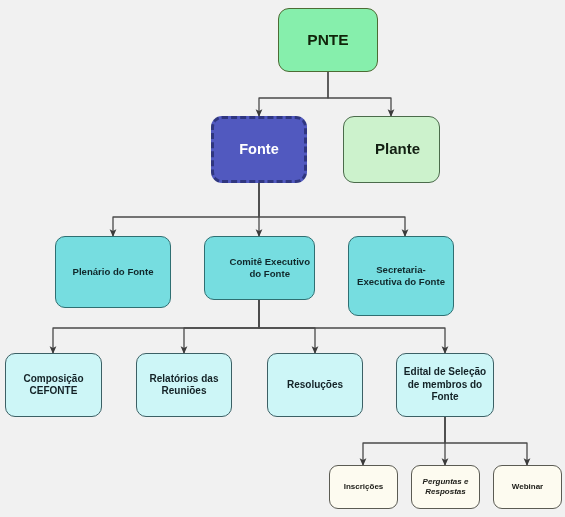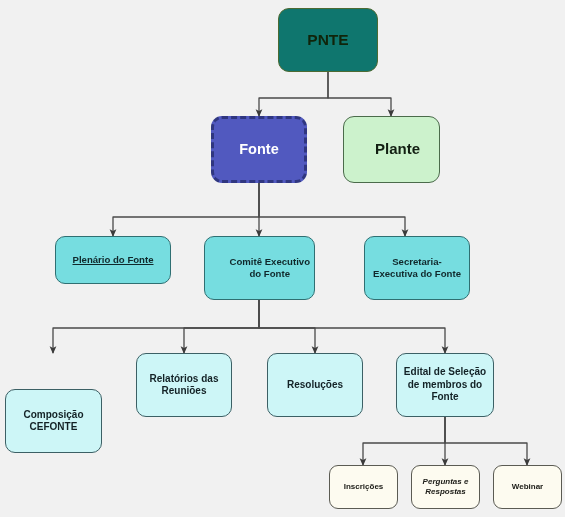--- a/index.html
+++ b/index.html
@@ -35,21 +35,21 @@
     z-index: 2;
   }
   .node .lbl {
     display: block;
     padding: 0 4px;
     white-space: pre-line;
   }
 
   
   .n-root {
-    background: #0f766e;
+    background: #86efac;
     border-color: #4d6b33;
     border-radius: 11px;
     font-size: 15.5px;
     font-weight: bold;
     color: #10240a;
   }
   
   .n-focus {
     background: #5159BF;
     border-color: #2f3680;
@@ -133,35 +133,35 @@
   </div>
 
   <div class="node n-focus" style="left:211px; top:116px; width:96px; height:67px;">
     <span class="lbl">Fonte</span>
   </div>
 
   <div class="node n-soft" style="left:343px; top:116px; width:97px; height:67px;padding-left:12px;">
     <span class="lbl">Plante</span>
   </div>
 
-  <div class="node n-cyan" style="left:55px; top:236px; width:116px; height:48px;text-decoration:underline;">
+  <div class="node n-cyan" style="left:55px; top:236px; width:116px; height:72px;">
     <span class="lbl">Plenário do Fonte</span>
   </div>
 
   <div class="node n-cyan" style="left:204px; top:236px; width:111px; height:64px;justify-content:flex-end;">
     <span class="lbl">Comitê Executivo
 do Fonte</span>
   </div>
 
-  <div class="node n-cyan" style="left:364px; top:236px; width:106px; height:64px;">
+  <div class="node n-cyan" style="left:348px; top:236px; width:106px; height:80px;">
     <span class="lbl">Secretaria-
 Executiva do Fonte</span>
   </div>
 
-  <div class="node n-pale" style="left:5px; top:353px; width:97px; height:64px;margin-top:36px;">
+  <div class="node n-pale" style="left:5px; top:353px; width:97px; height:64px;">
     <span class="lbl">Composição
 CEFONTE</span>
   </div>
 
   <div class="node n-pale" style="left:136px; top:353px; width:96px; height:64px;align-items:center;">
     <span class="lbl">Relatórios das
 Reuniões</span>
   </div>
 
   <div class="node n-pale" style="left:267px; top:353px; width:96px; height:64px;">

